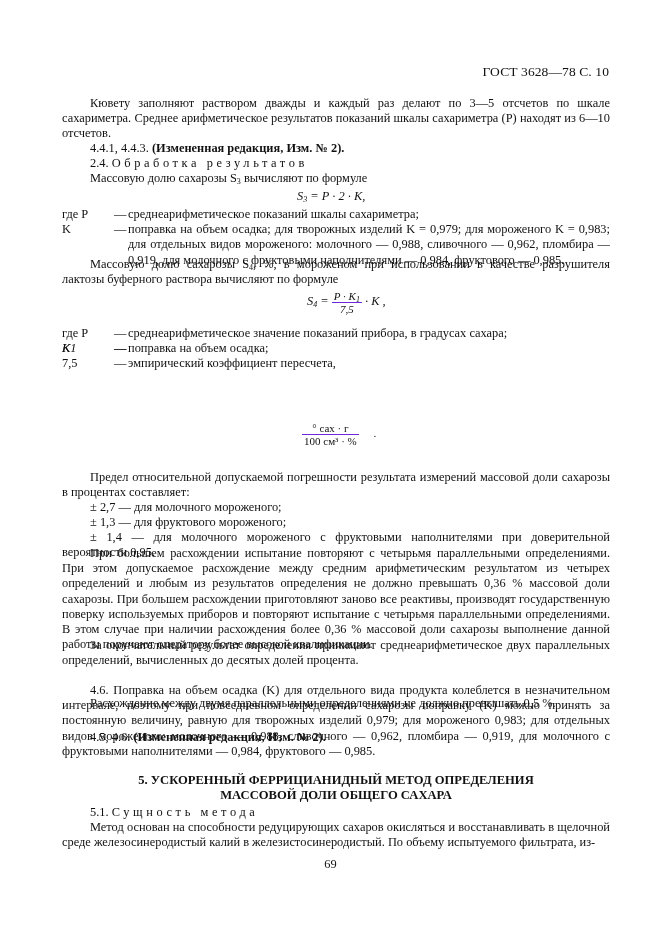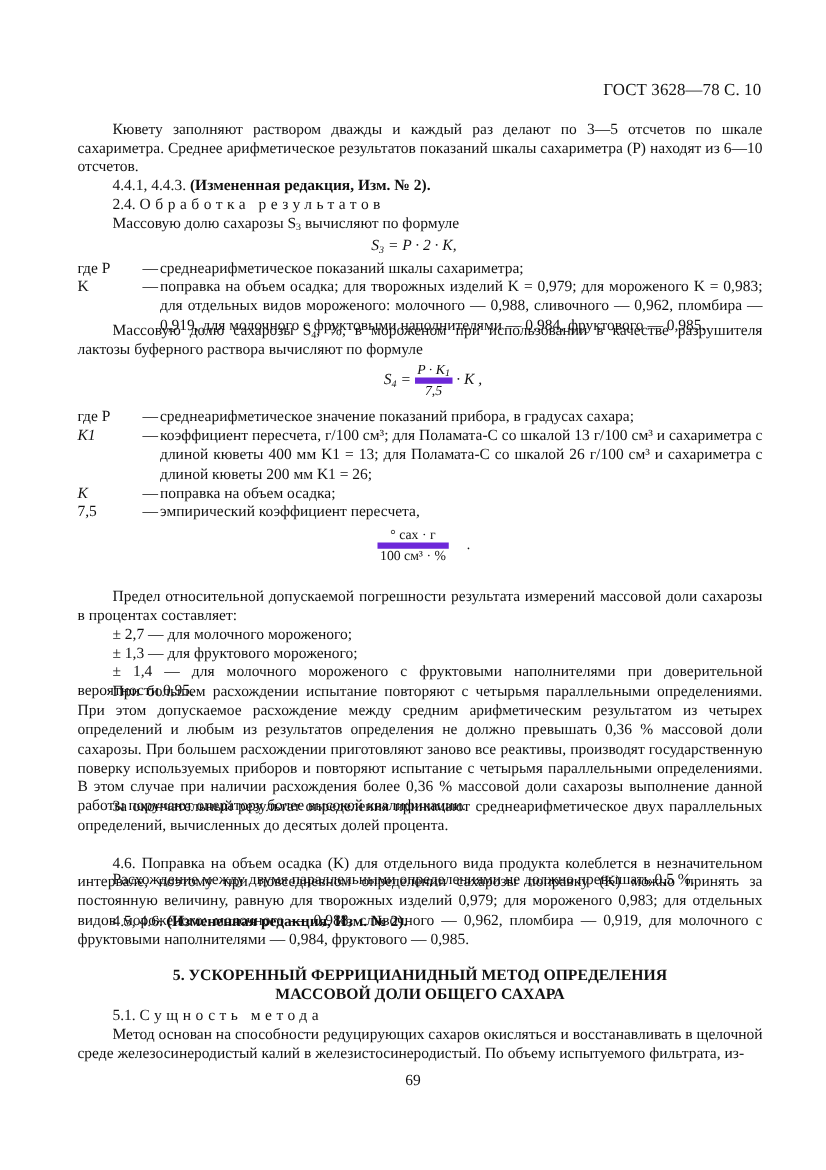--- a/index.html
+++ b/index.html
@@ -28,21 +28,21 @@
   .leg-key {
     position: absolute; left: 0; width: 44px; white-space: nowrap;
   }
   .leg-dash { position: absolute; left: 52px; }
   .leg-text {
     position: relative; margin-left: 66px; text-align: justify;
   }
   i, .it { font-style: italic; }
   sub { font-size: 8px; vertical-align: -2px; line-height: 0; }
   .frac { display: inline-block; vertical-align: middle; text-align: center; }
-  .frac .num { display: block; border-bottom: 5px solid #6d28d9; padding: 0 2px; font-family: Liberation Serif, serif; }
+  .frac .num { display: block; border-bottom: 1px solid #6d28d9; padding: 0 2px; font-family: Liberation Serif, serif; }
   .frac .den { display: block; padding: 0 2px; }
   .section-title {
     position: absolute; left: 62px; width: 548px; text-align: center;
     font-weight: bold; font-size: 12.6px; line-height: 15px;
   }
   .pagenum { position: absolute; top: 857px; left: 0; width: 661px; text-align: center; }
 </style>
 </head>
 <body>
 
@@ -95,21 +95,20 @@
 
 <div class="legend" style="top:326px;">
   <div class="leg-row">
     <span class="leg-key">где P</span>
     <span class="leg-dash">—</span>
     <div class="leg-text">среднеарифметическое значение показаний прибора, в градусах сахара;</div>
   </div>
   <div style="position:relative;">
     <span class="leg-key it">K1</span>
     <span class="leg-dash">—</span>
-    <div class="leg-text">коэффициент пересчета, г/100 см³; для Поламата-С со шкалой 13 г/100 см³  и  сахариметра  с длиной  кюветы 400 мм  K1 = 13;  для  Поламата-С  со  шкалой 26 г/100 см³ и сахариметра с длиной кюветы 200 мм K1 = 26;</div>
   </div>
   <div class="leg-row">
     <span class="leg-key it">K</span>
     <span class="leg-dash">—</span>
     <div class="leg-text">поправка на объем осадка;</div>
   </div>
   <div class="leg-row">
     <span class="leg-key">7,5</span>
     <span class="leg-dash">—</span>
     <div class="leg-text">эмпирический коэффициент пересчета,</div>

